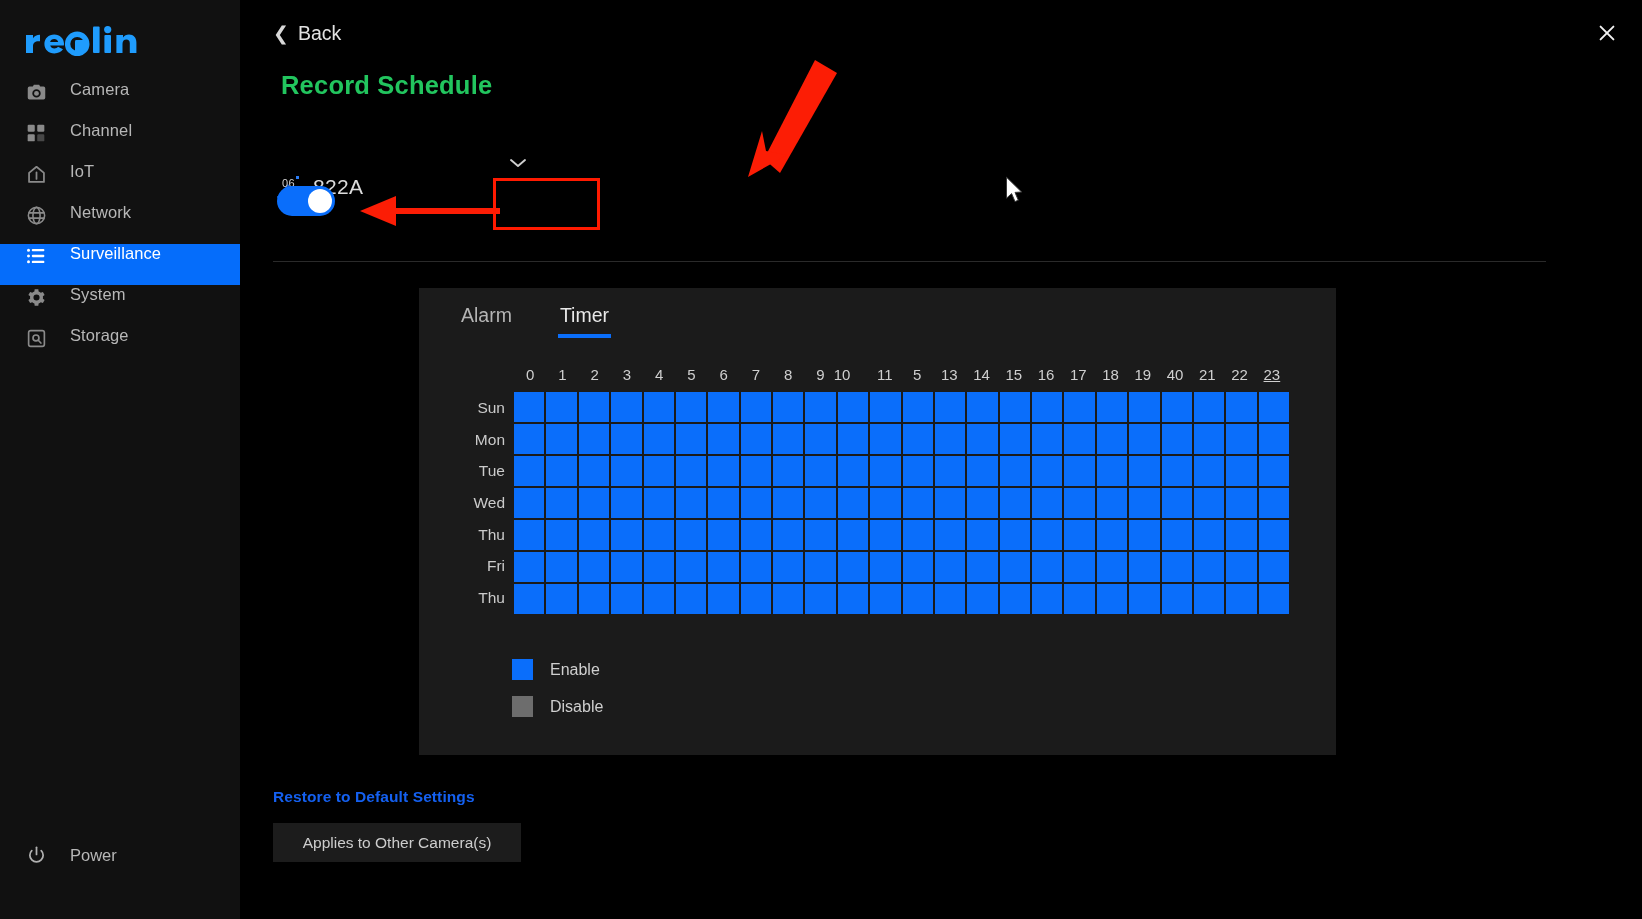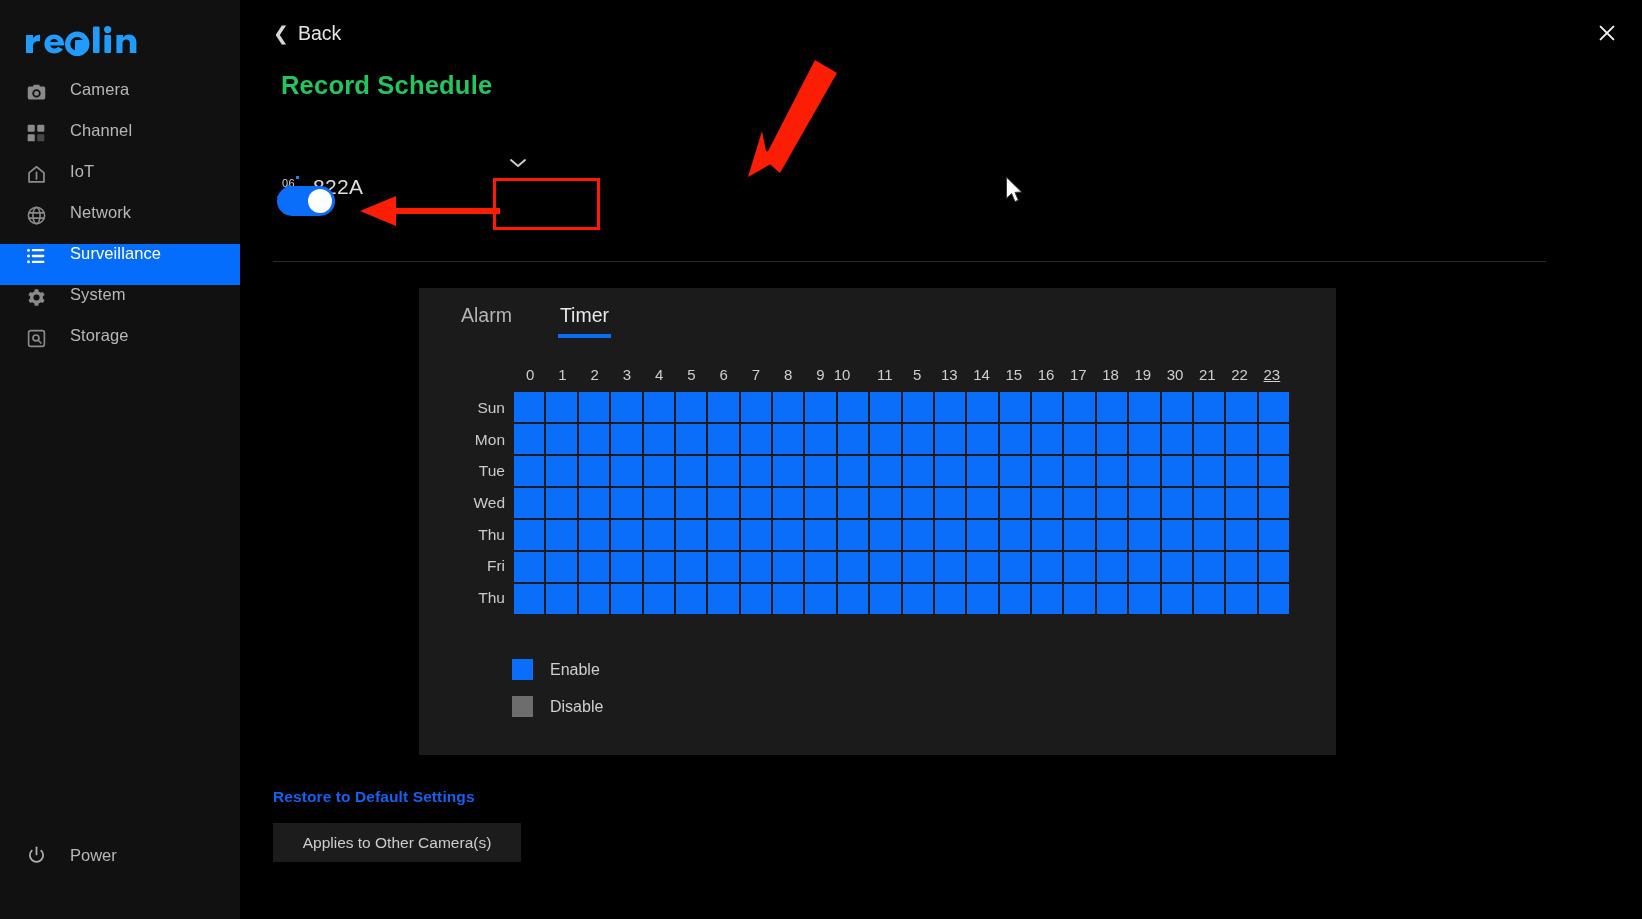--- a/index.html
+++ b/index.html
@@ -334,21 +334,21 @@
             <span style="left: 312px; width: 32.25px;">10</span>
             <span style="left: 354.75px; width: 32.25px;">11</span>
             <span style="left: 387px; width: 32.25px;">5</span>
             <span style="left: 419.25px; width: 32.25px;">13</span>
             <span style="left: 451.5px; width: 32.25px;">14</span>
             <span style="left: 483.75px; width: 32.25px;">15</span>
             <span style="left: 516px; width: 32.25px;">16</span>
             <span style="left: 548.25px; width: 32.25px;">17</span>
             <span style="left: 580.5px; width: 32.25px;">18</span>
             <span style="left: 612.75px; width: 32.25px;">19</span>
-            <span style="left: 645px; width: 32.25px;">30</span>
+            <span style="left: 645px; width: 32.25px;">40</span>
             <span style="left: 677.25px; width: 32.25px;">21</span>
             <span style="left: 709.5px; width: 32.25px;">22</span>
             <span style="left: 741.75px; width: 32.25px; text-decoration: underline;">23</span>
           </div>
         <div class="days" id="days-col">
             <span>Sun</span>
             <span>Mon</span>
             <span>Tue</span>
             <span>Wed</span>
             <span>Thu</span>

